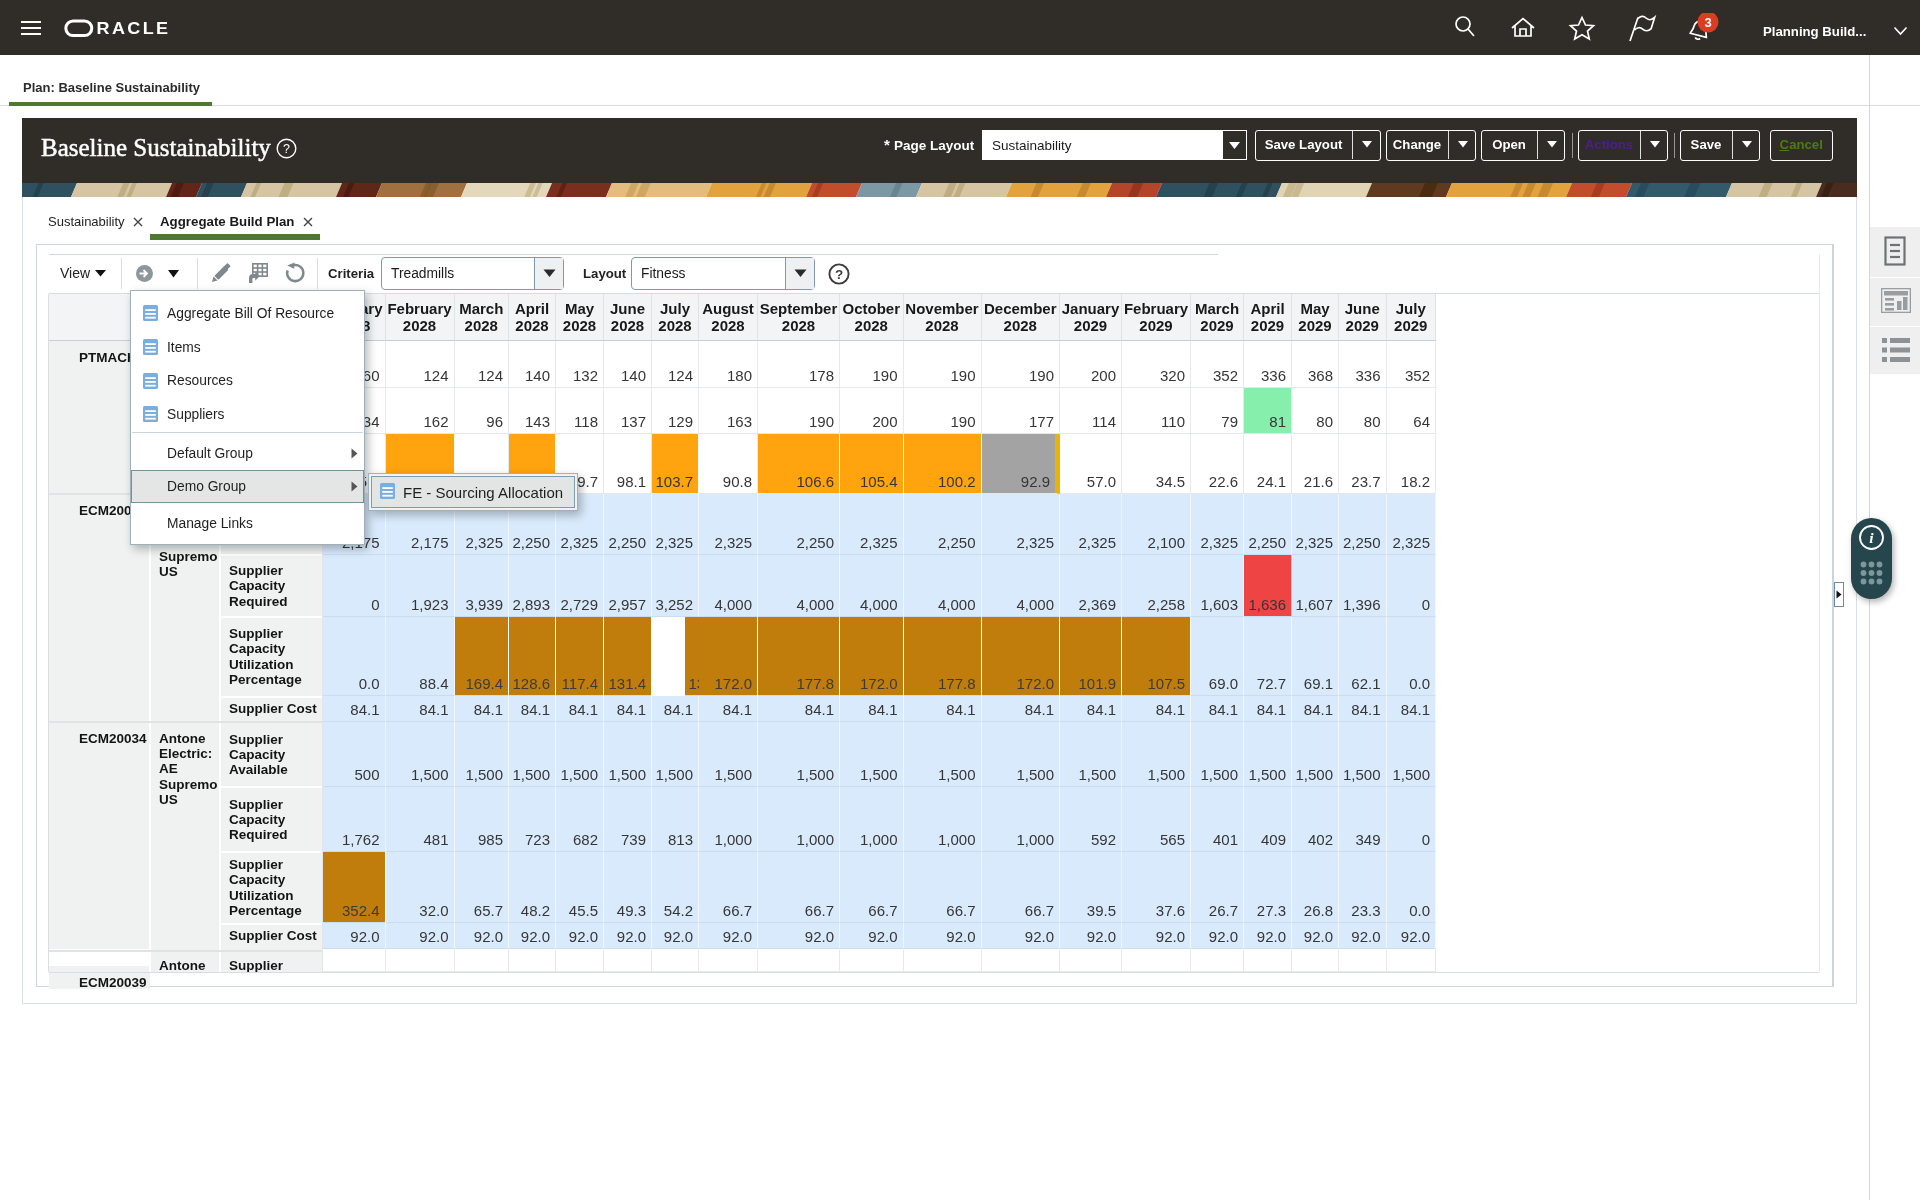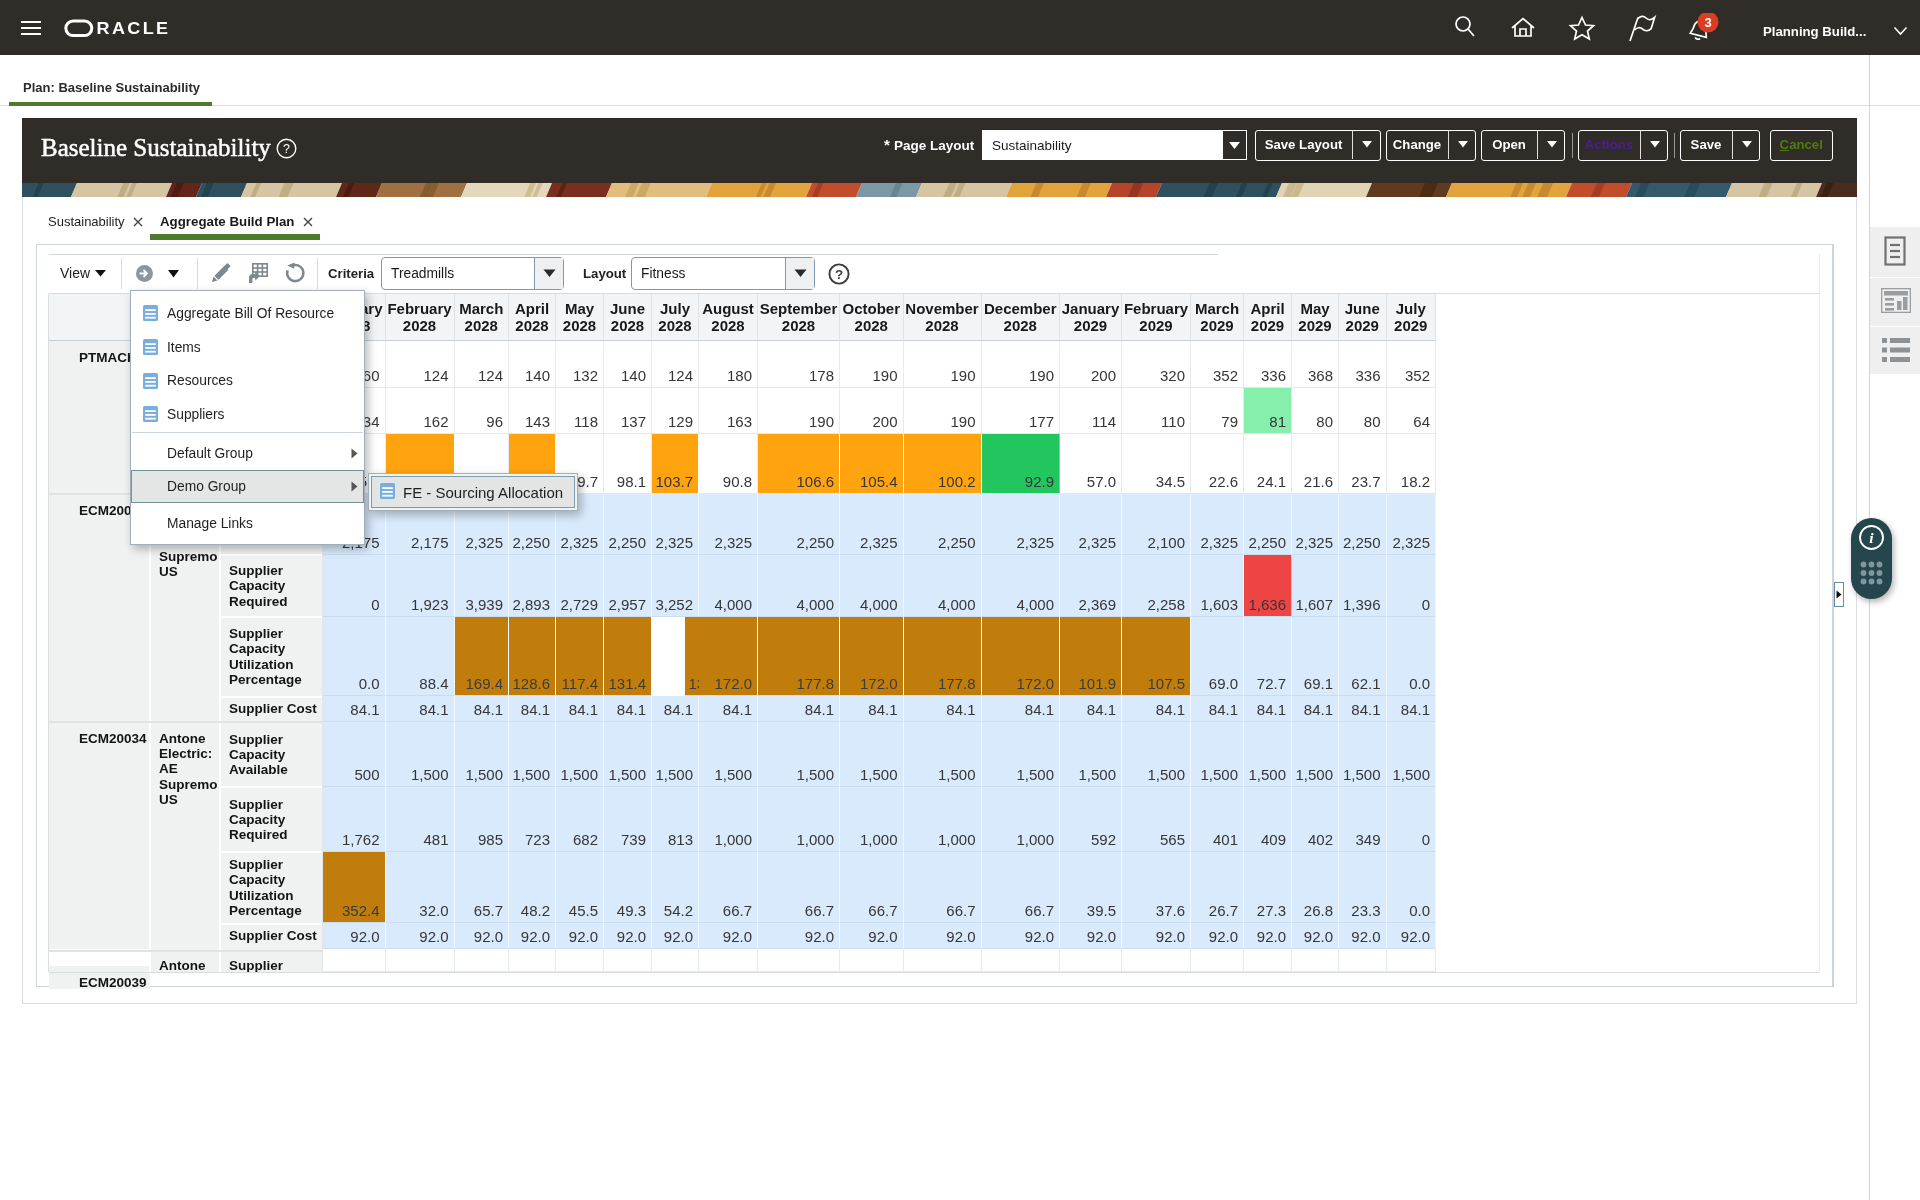--- a/index.html
+++ b/index.html
@@ -324,21 +324,21 @@
 <div class="cell" style="left:385.5px;top:434px;width:69.0px;height:60px;background:#ffa30f;border-right:1.6px solid #fff;border-bottom:1px solid #e6eaeb;">102.5</div>
 <div class="cell" style="left:454.5px;top:434px;width:54.5px;height:60px;background:#fff;border-right:1px solid #e6eaeb;border-bottom:1px solid #e4e8ea;">98.0</div>
 <div class="cell" style="left:509px;top:434px;width:47px;height:60px;background:#ffa30f;border-right:1.6px solid #fff;border-bottom:1px solid #e6eaeb;">104.1</div>
 <div class="cell" style="left:556px;top:434px;width:48px;height:60px;background:#fff;border-right:1px solid #e6eaeb;border-bottom:1px solid #e4e8ea;">109.7</div>
 <div class="cell" style="left:604px;top:434px;width:48px;height:60px;background:#fff;border-right:1px solid #e6eaeb;border-bottom:1px solid #e4e8ea;">98.1</div>
 <div class="cell" style="left:652px;top:434px;width:47px;height:60px;background:#ffa30f;border-right:1.6px solid #fff;border-bottom:1px solid #e6eaeb;">103.7</div>
 <div class="cell" style="left:699px;top:434px;width:59px;height:60px;background:#fff;border-right:1px solid #e6eaeb;border-bottom:1px solid #e4e8ea;">90.8</div>
 <div class="cell" style="left:758px;top:434px;width:82px;height:60px;background:#ffa30f;border-right:1.6px solid #fff;border-bottom:1px solid #e6eaeb;">106.6</div>
 <div class="cell" style="left:840px;top:434px;width:63.5px;height:60px;background:#ffa30f;border-right:1.6px solid #fff;border-bottom:1px solid #e6eaeb;">105.4</div>
 <div class="cell" style="left:903.5px;top:434px;width:78.0px;height:60px;background:#ffa30f;border-right:1.6px solid #fff;border-bottom:1px solid #e6eaeb;">100.2</div>
-<div class="cell" style="left:981.5px;top:434px;width:78.5px;height:60px;background:#22c55e;border-right:1px solid #eab308;border-bottom:1px solid #e4e8ea;">92.9</div>
+<div class="cell" style="left:981.5px;top:434px;width:78.5px;height:60px;background:#a3a3a3;border-right:5px solid #eab308;border-bottom:1px solid #e4e8ea;">92.9</div>
 <div class="cell" style="left:1060px;top:434px;width:62px;height:60px;background:#fff;border-right:1px solid #e6eaeb;border-bottom:1px solid #e4e8ea;">57.0</div>
 <div class="cell" style="left:1122px;top:434px;width:69px;height:60px;background:#fff;border-right:1px solid #e6eaeb;border-bottom:1px solid #e4e8ea;">34.5</div>
 <div class="cell" style="left:1191px;top:434px;width:53px;height:60px;background:#fff;border-right:1px solid #e6eaeb;border-bottom:1px solid #e4e8ea;">22.6</div>
 <div class="cell" style="left:1244px;top:434px;width:48px;height:60px;background:#fff;border-right:1px solid #e6eaeb;border-bottom:1px solid #e4e8ea;">24.1</div>
 <div class="cell" style="left:1292px;top:434px;width:47px;height:60px;background:#fff;border-right:1px solid #e6eaeb;border-bottom:1px solid #e4e8ea;">21.6</div>
 <div class="cell" style="left:1339px;top:434px;width:47.5px;height:60px;background:#fff;border-right:1px solid #e6eaeb;border-bottom:1px solid #e4e8ea;">23.7</div>
 <div class="cell" style="left:1386.5px;top:434px;width:49.5px;height:60px;background:#fff;border-right:1px solid #e6eaeb;border-bottom:1px solid #e4e8ea;">18.2</div>
 <div class="cell" style="left:323px;top:494px;width:62.5px;height:61px;background:#d9eafc;border-right:1px solid rgba(255,255,255,.6);border-bottom:1px solid #cadcf0;">2,175</div>
 <div class="cell" style="left:385.5px;top:494px;width:69.0px;height:61px;background:#d9eafc;border-right:1px solid rgba(255,255,255,.6);border-bottom:1px solid #cadcf0;">2,175</div>
 <div class="cell" style="left:454.5px;top:494px;width:54.5px;height:61px;background:#d9eafc;border-right:1px solid rgba(255,255,255,.6);border-bottom:1px solid #cadcf0;">2,325</div>

